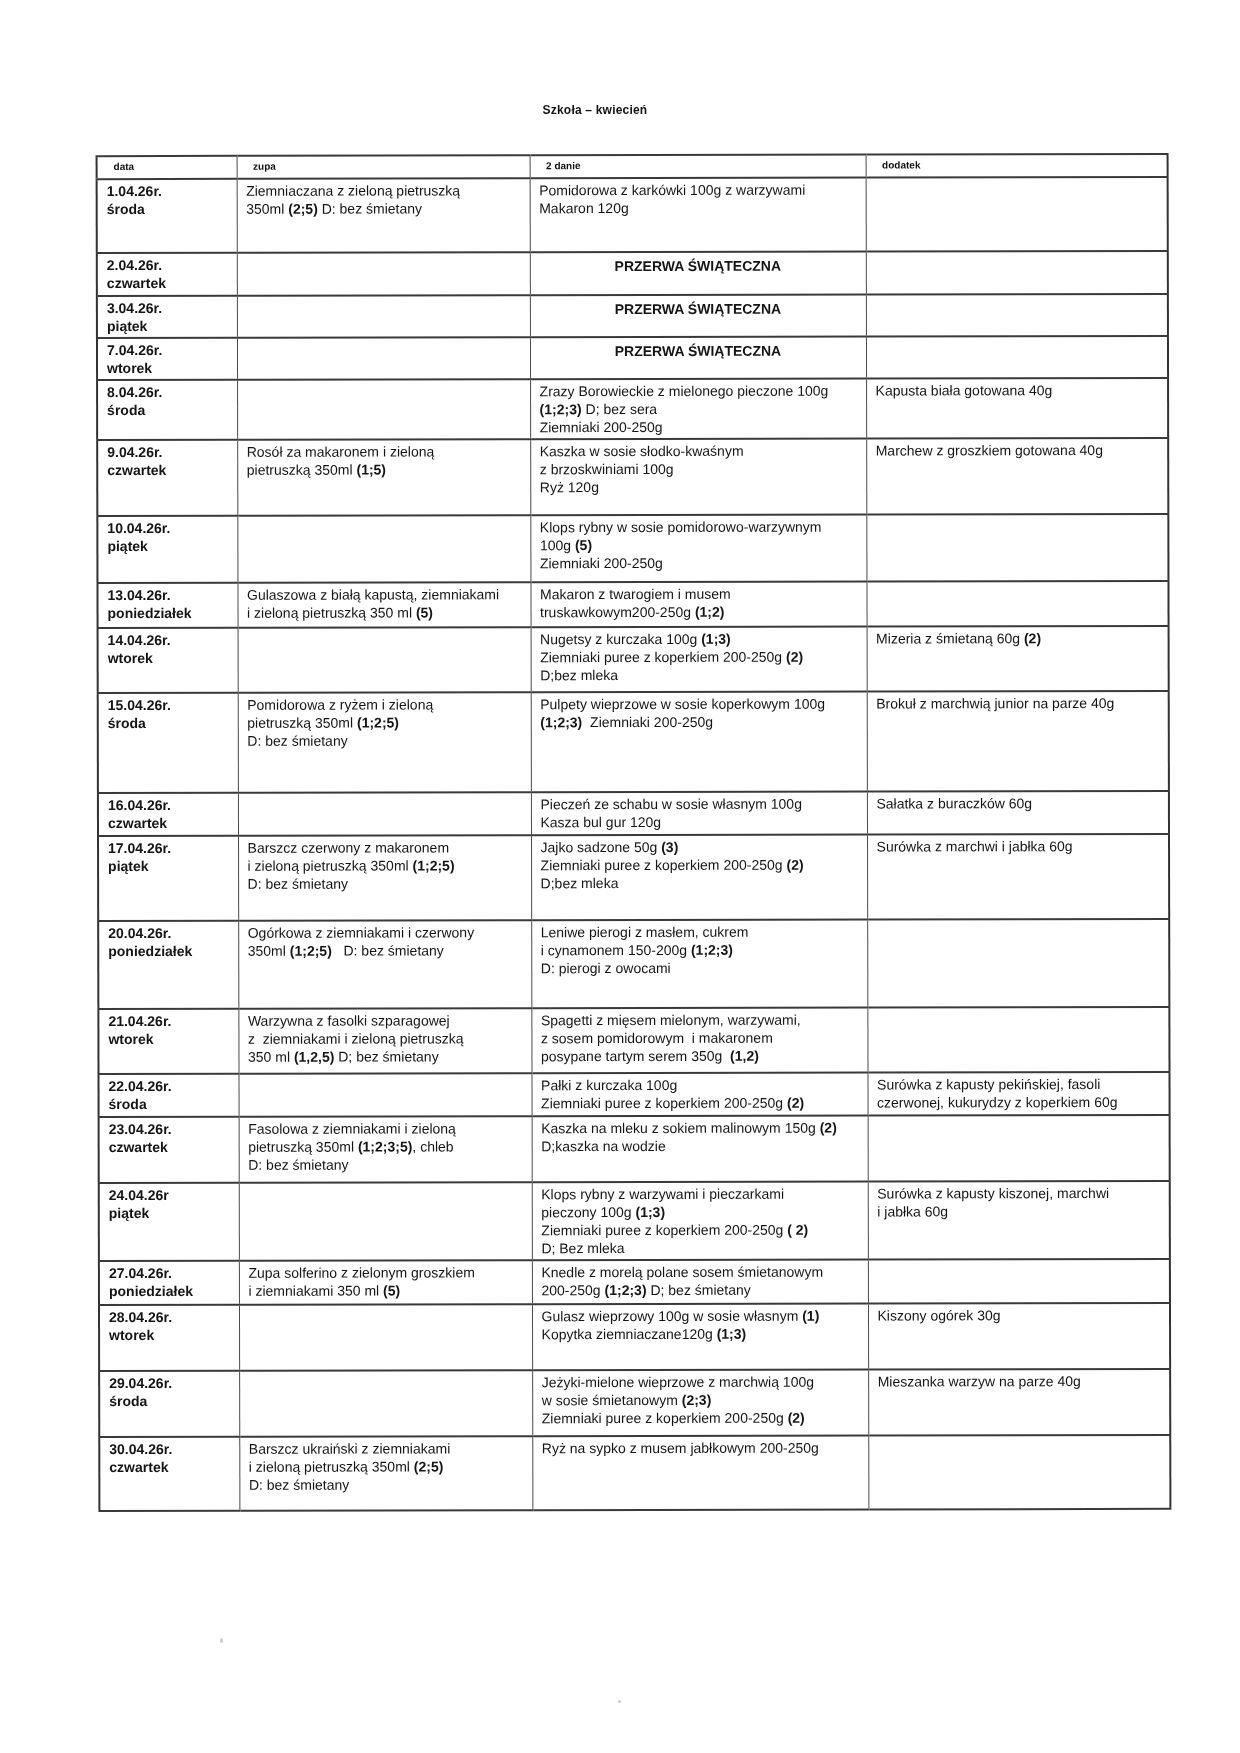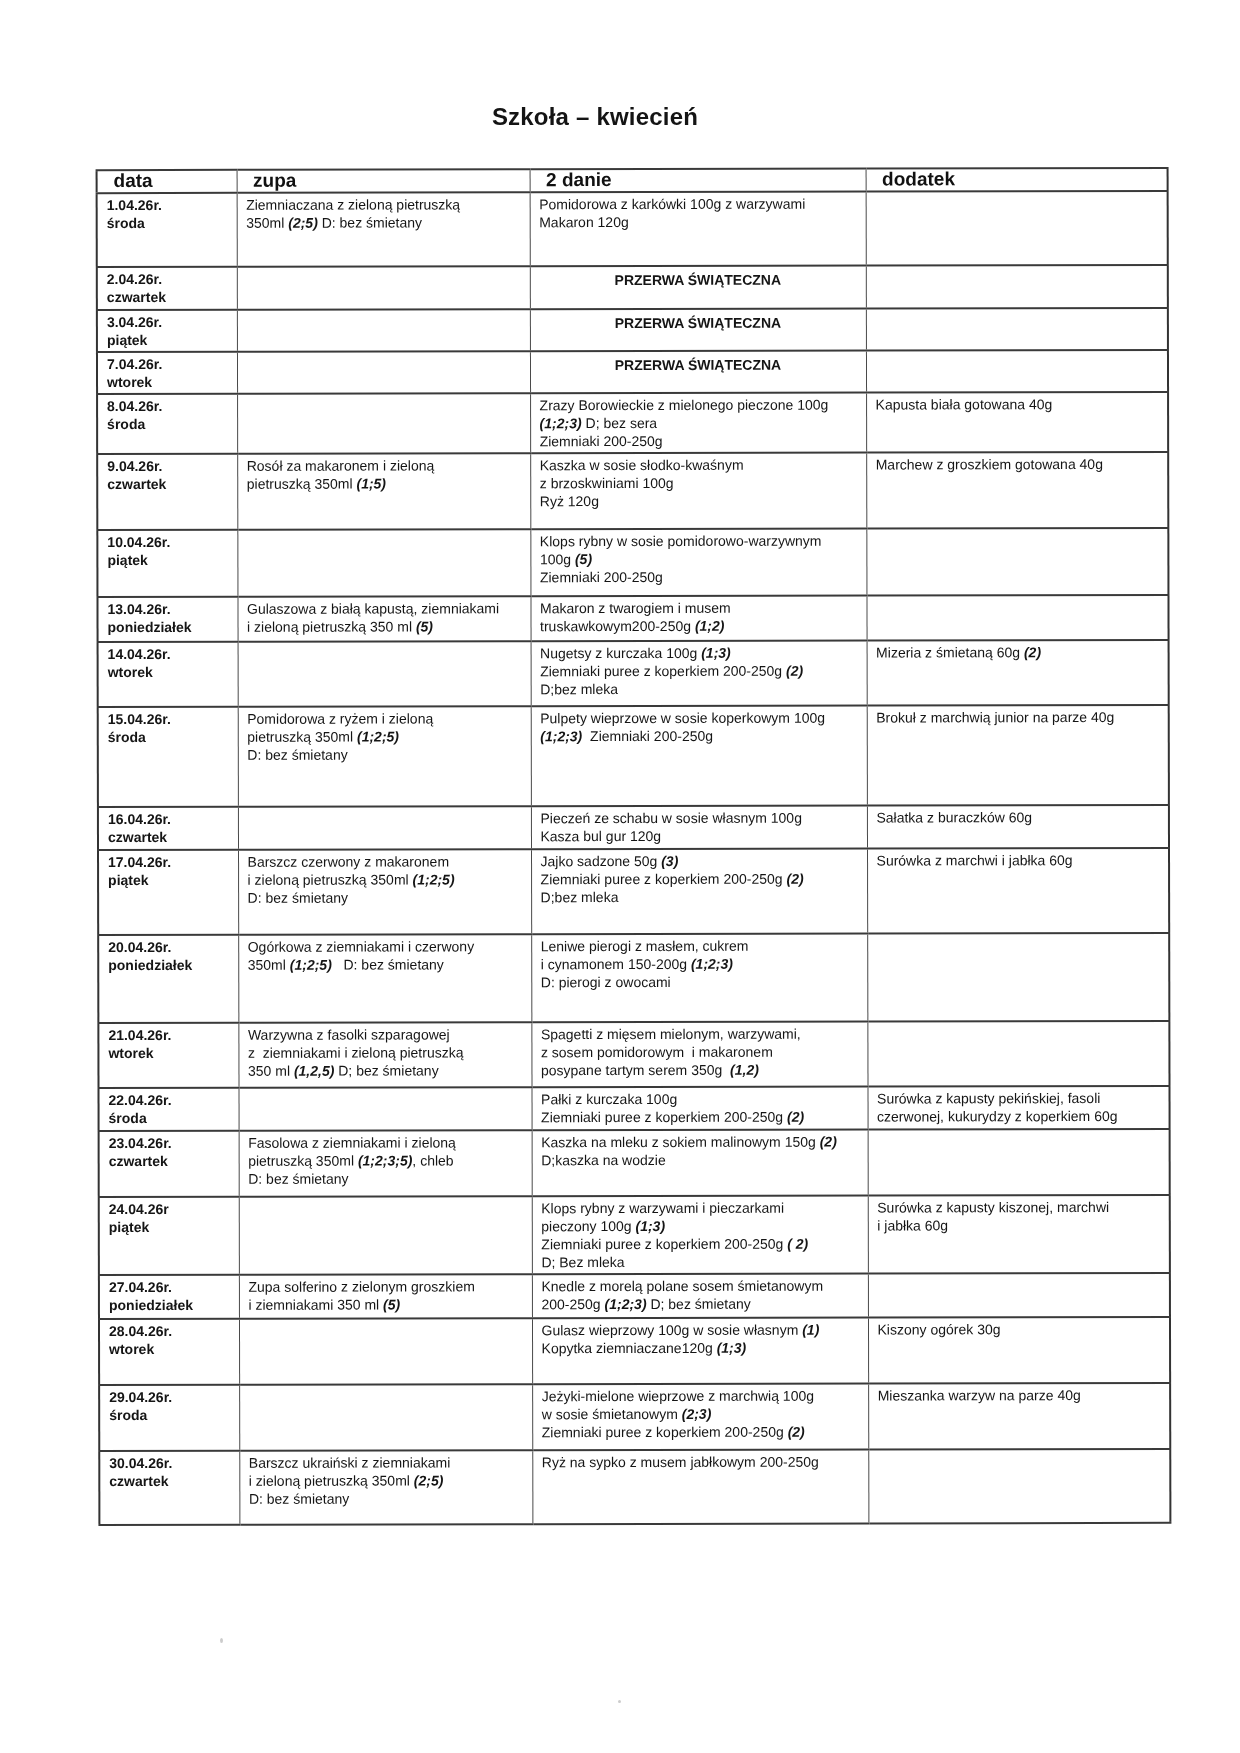--- a/index.html
+++ b/index.html
@@ -4,46 +4,46 @@
 <style>
   html,body{margin:0;padding:0;}
   body{
     width:1240px;height:1753px;background:#ffffff;
     font-family:"Liberation Sans","DejaVu Sans",sans-serif;
     color:#151515;
   }
   .page{position:relative;width:1240px;height:1753px;overflow:hidden;background:#fff;}
   .title{
     margin:0;padding-top:103px;width:1190px;
-    text-align:center;font-size:24px;font-weight:700;color:#141414;
+    text-align:center;font-size:12px;font-weight:700;color:#141414;
     letter-spacing:.2px;
   }
   table.menu{
     border-collapse:collapse;table-layout:fixed;
     margin:37px 0 0 97px;width:1071px;
     transform:rotate(-0.12deg);
   }
   .menu th,.menu td{
     border-left:1px solid #4a4a4a;
     border-right:1px solid #4a4a4a;
     border-top:2px solid #3a3a3a;
     border-bottom:2px solid #3a3a3a;
     vertical-align:top;
     padding:2px 9px 2px 9px;
     font-size:14px;line-height:18px;
     overflow:hidden;
   }
   table.menu{border:2px solid #333;}
   .menu thead th{
-    text-align:left;font-weight:700;font-size:19px;
+    text-align:left;font-weight:700;font-size:10px;
     height:19px;padding-top:1px;padding-bottom:1px;color:#111;padding-left:16px;
   }
   .date-line,.day-line{font-weight:700;white-space:pre-wrap;}
   .line{white-space:pre-wrap;}
-  .al{font-weight:700;font-style:italic;}
+  .al{font-weight:700;}
   .holiday{font-weight:700;text-align:center;padding-top:2px;}
   .scan-speck{position:absolute;background:#9a9a9a;border-radius:50%;opacity:.5;}
 </style>
 </head>
 <body>
 
 <div class="page">
   <h1 class="title">Szkoła – kwiecień</h1>
 
   <table class="menu">

